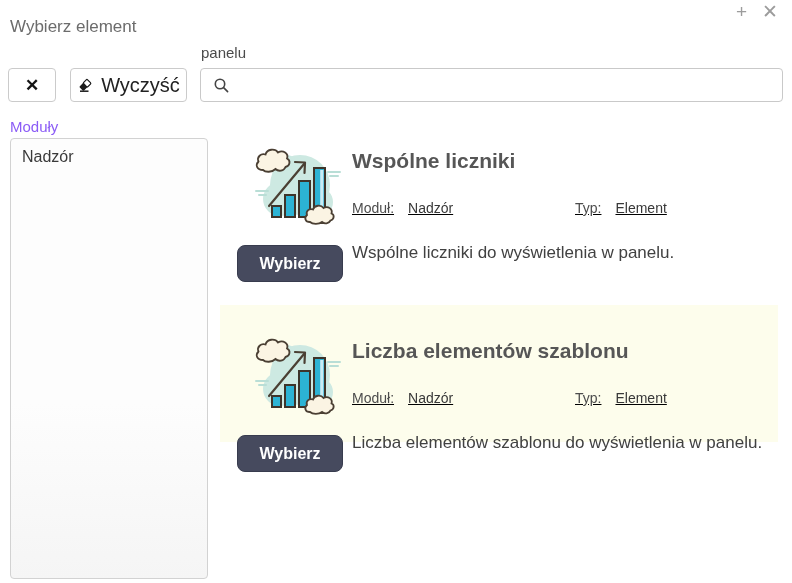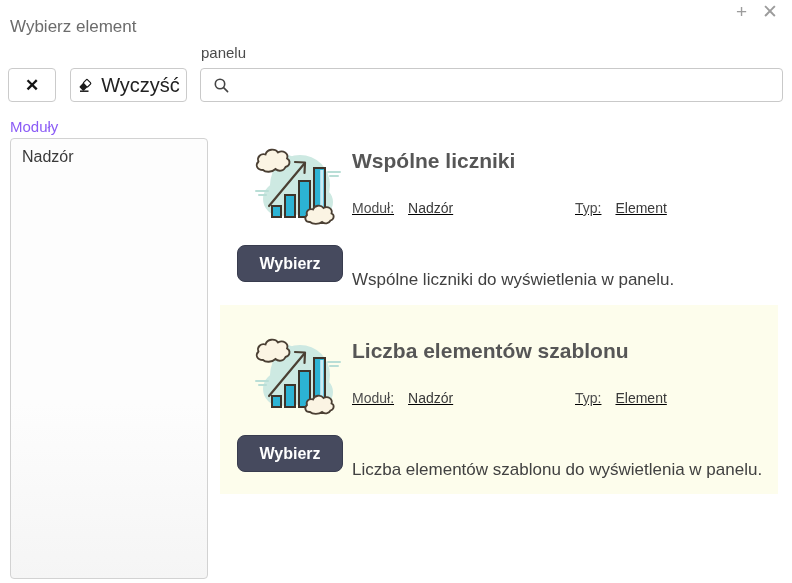--- a/index.html
+++ b/index.html
@@ -30,21 +30,21 @@
   .modules-label { position:absolute; left:10px; top:118px; font-size:15px; color:#8b5cf6; }
   .modules-list { position:absolute; left:10px; top:138px; width:198px; height:441px;
                   border:1px solid #d2d2d2; border-radius:4px;
                   background:linear-gradient(#fdfdfd 60%, #f5f5f5); overflow:auto; }
   .module-item { padding:9px 11px; font-size:16px; color:#3a3a3a; cursor:pointer; }
 
   
   .results { position:absolute; left:220px; top:130px; width:558px; }
   .card { position:relative; background:#fff; }
   .card:nth-child(1) { height:170px; }
-  .card:nth-child(2) { height:189px; margin-top:5px; }
+  .card:nth-child(2) { height:137px; margin-top:5px; }
   .card.highlighted { background:var(--highlight-bg, #fdfdec); }
   .card-inner { position:relative; height:139px; }
   .card:nth-child(1) .card-inner { top:15px; }
   .card:nth-child(2) .card-inner { top:30px; }
 
   .ill { position:absolute; left:33px; top:0; }
   .blob circle { fill:var(--illustration-mint, #cde9e2); }
   .dash line { stroke:#b9ded6; stroke-width:2; stroke-linecap:round; }
   .stroke-line { fill:none; stroke:#4a3f33; stroke-width:2.2; stroke-linecap:round; stroke-linejoin:round; }
   .bar { fill:var(--illustration-teal, #2cb3d4); stroke:#3e342a; stroke-width:2; }
@@ -55,21 +55,21 @@
   .meta { position:absolute; left:132px; top:55px; display:flex; font-size:14px;text-decoration:underline; }
   .meta-group { display:flex; }
   .meta-group.first { width:223px; }
   .meta-label { color:#4c4c4c; margin-right:14px; }
   .meta-value { color:#383838; }
 
   .select-btn { position:absolute; left:17px; top:100px; width:106px; height:37px;
                 background:var(--select-button-bg, #464a5e); border:1px solid #383c4e; border-radius:8px;
                 color:#fff; font-weight:700; font-size:16px; font-family:"Liberation Sans", sans-serif;
                 cursor:pointer; display:flex; align-items:center; justify-content:center; }
-  .card-desc { position:absolute; left:132px; top:98px; font-size:17px; color:#414141;margin-top:27px; }
+  .card-desc { position:absolute; left:132px; top:98px; font-size:17px; color:#414141; }
 </style>
 </head>
 <body>
 
 <div class="stage">
 
   <div class="dialog-title">Wybierz element</div>
 
   <div class="window-controls">
     <span>+</span>

